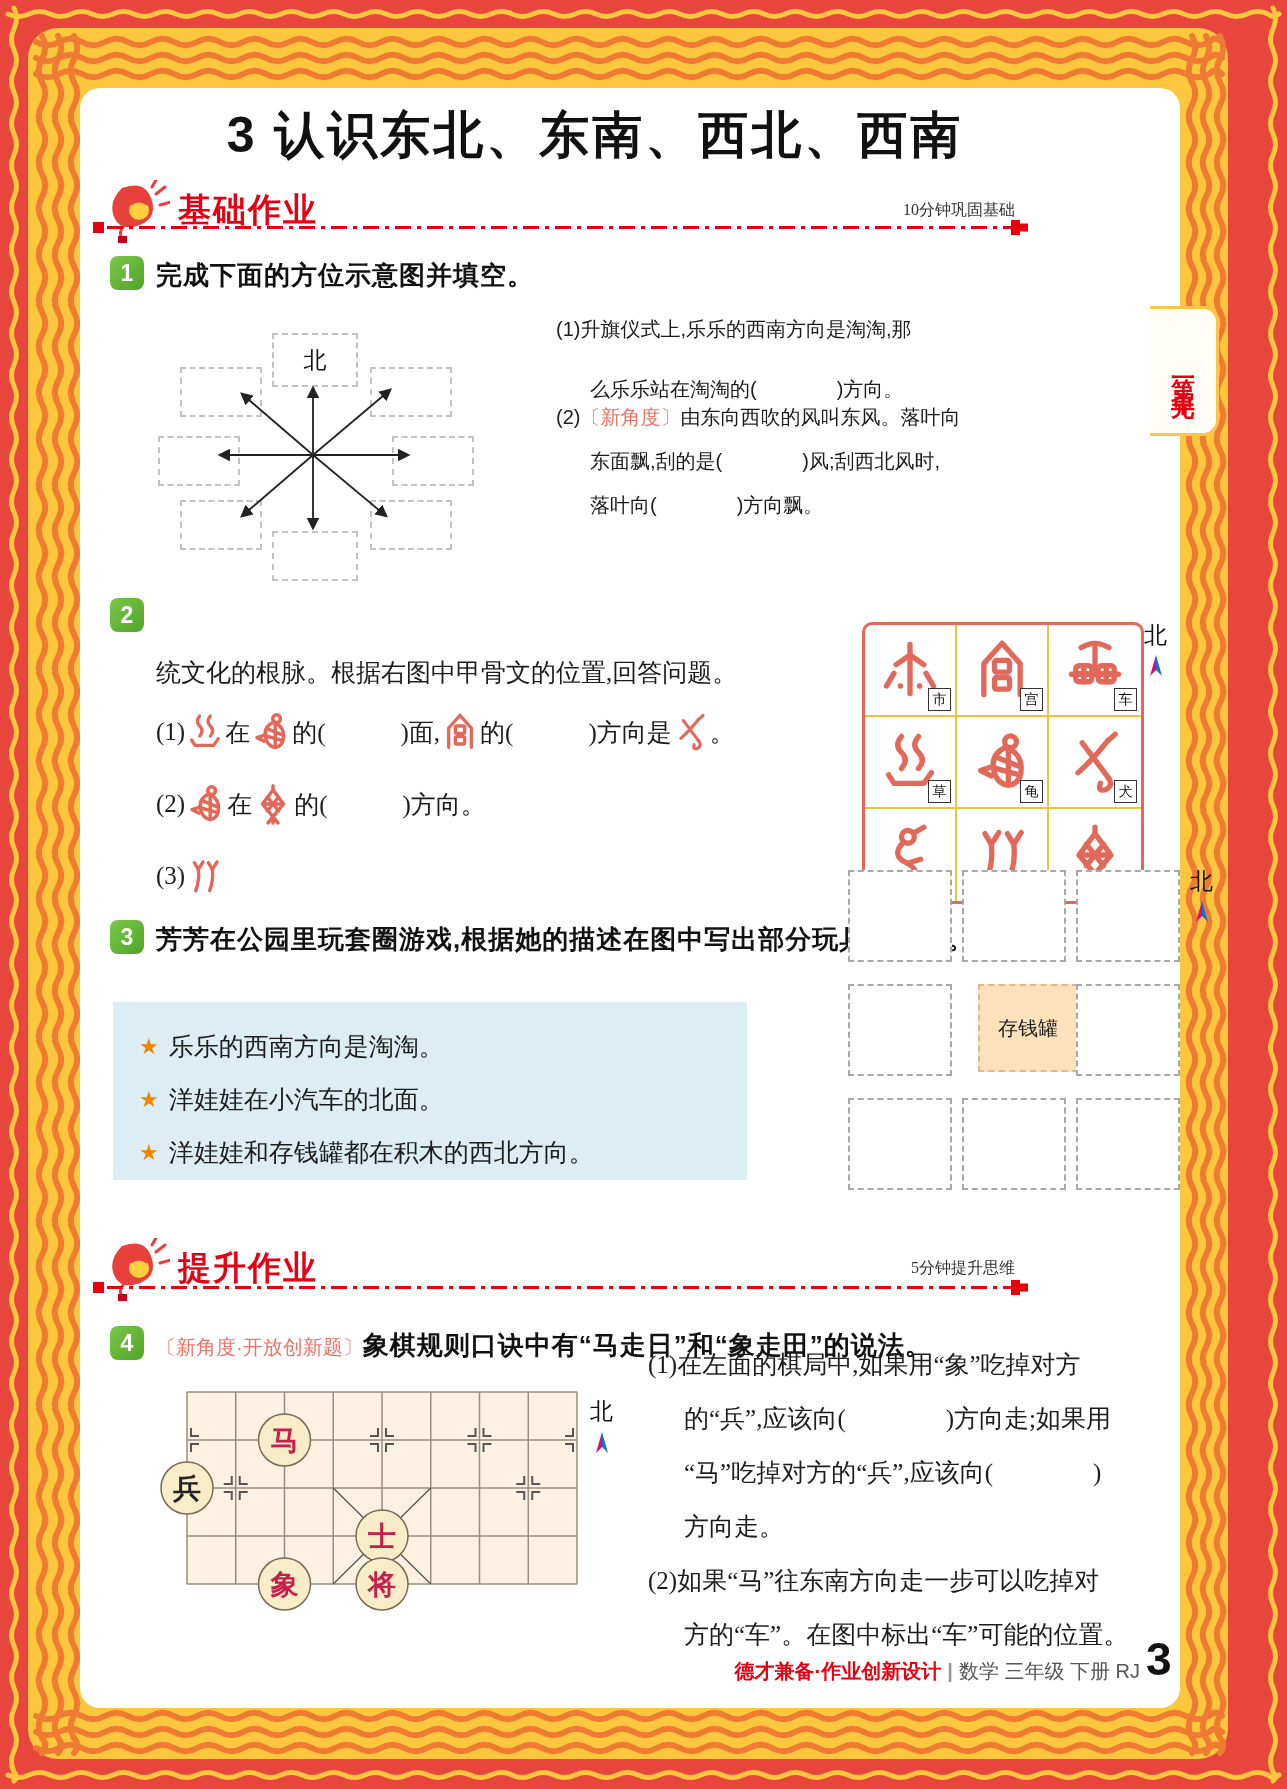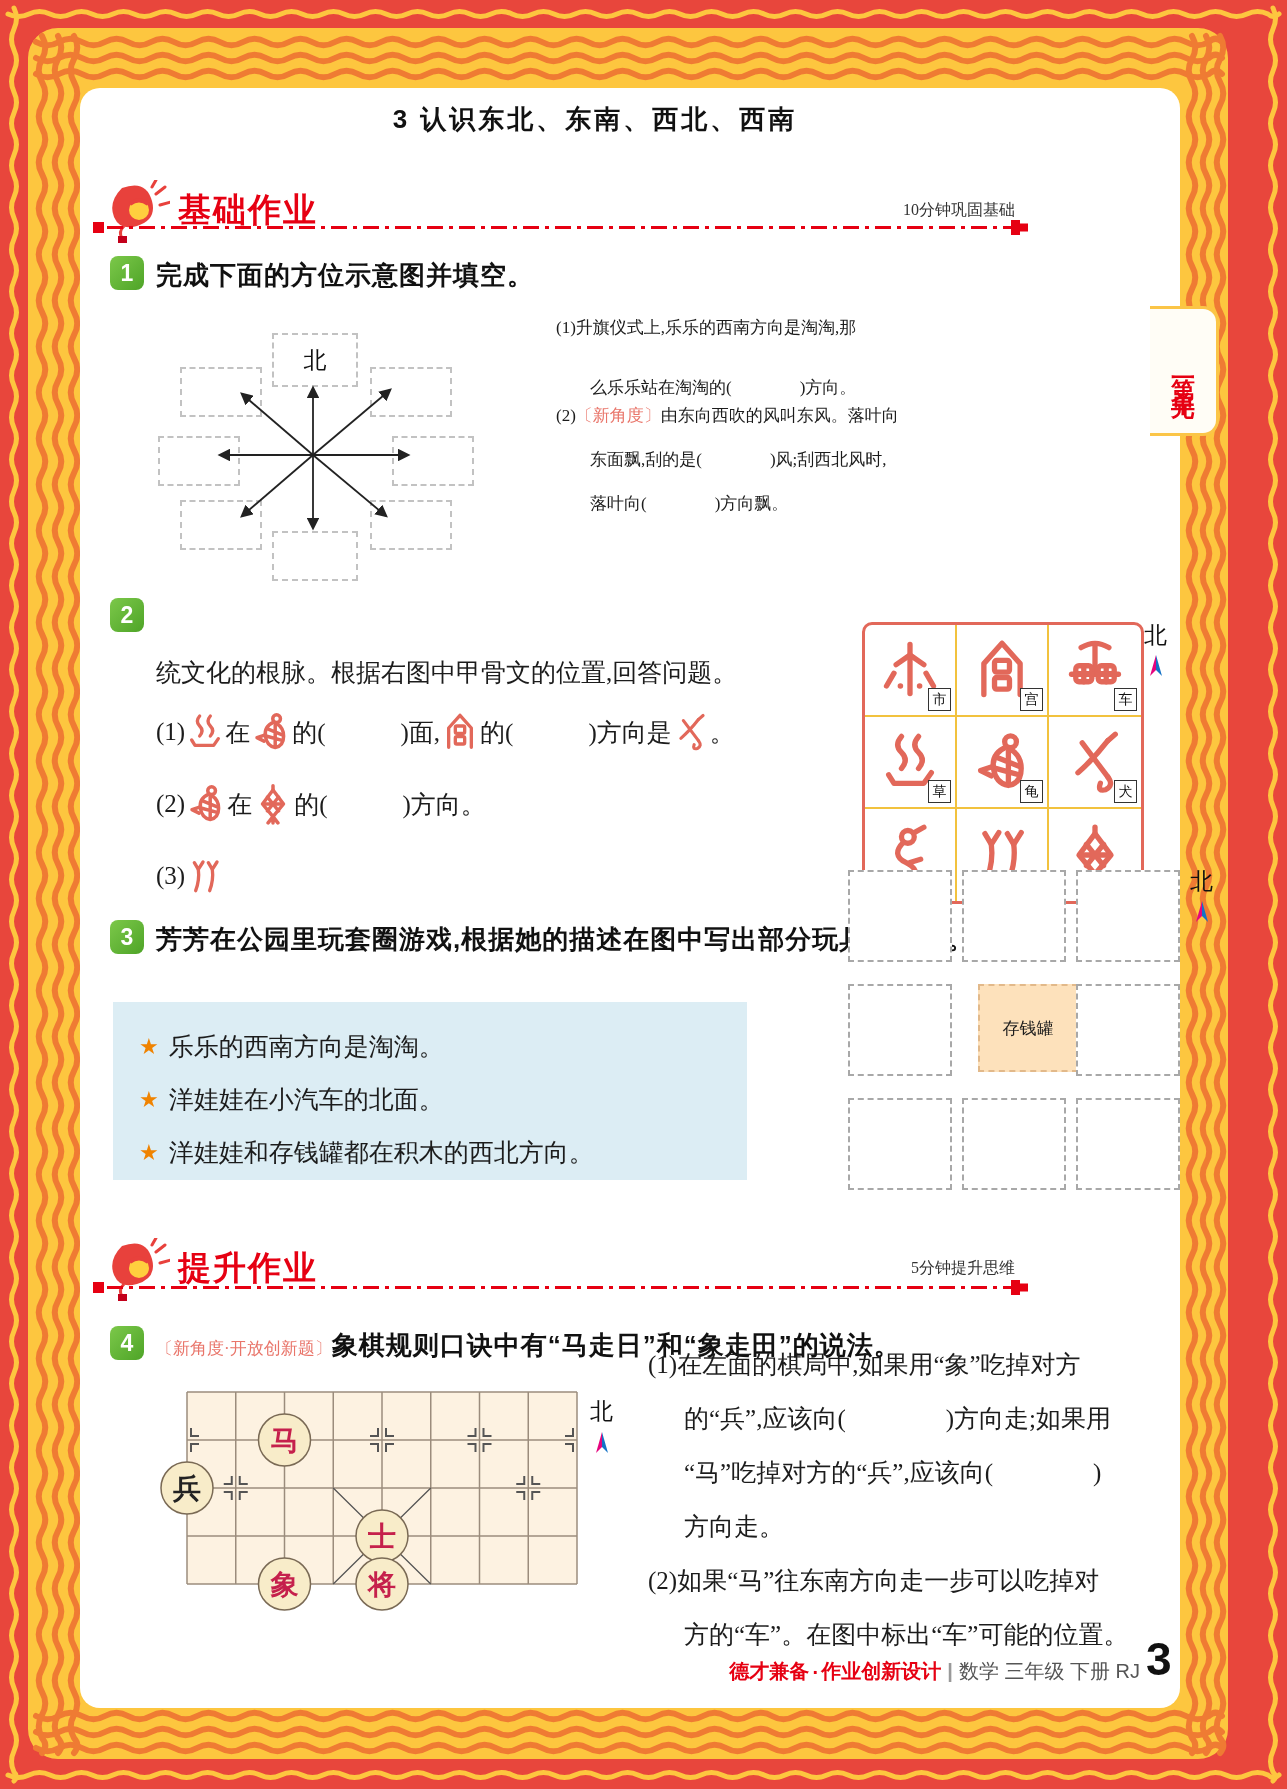--- a/index.html
+++ b/index.html
@@ -1,28 +1,28 @@
 <!DOCTYPE html>
 <html><head>
 <meta charset="utf-8">
 <style>
   html,body{margin:0;padding:0;background:#888;}
   #page{position:relative;width:1287px;height:1789px;background:#e8463c;overflow:hidden;
         font-family:"Liberation Sans",sans-serif;}
   svg{display:block;}
   .abs{position:absolute;}
   
-  .title{left:80px;top:102px;width:1030px;text-align:center;font-size:26px;font-weight:700;
+  .title{left:80px;top:102px;width:1030px;text-align:center;font-size:50px;font-weight:700;
          color:#111;letter-spacing:3px;}
   .sec-head{font-size:33px;font-weight:700;color:#e60012;letter-spacing:2px;}
   .time-note{font-family:"Liberation Serif","DejaVu Serif",serif;font-size:16px;color:#333;}
   .badge{width:34px;height:34px;border-radius:8px;background:linear-gradient(135deg,#7cc84a,#4ea427);
          color:#fff;font-size:23px;font-weight:700;text-align:center;line-height:34px;}
   .stem{font-size:26px;font-weight:700;color:#111;letter-spacing:1px;}
-  .kai{font-family:Liberation Serif, serif;font-size:17px;color:#1c1c1c;}
+  .kai{font-family:Liberation Sans, sans-serif;font-size:20px;color:#1c1c1c;}
   .kai25{font-family:"Liberation Serif","DejaVu Serif",serif;font-size:25px;color:#1c1c1c;}
   .tag{color:#e9756a;}
   .dbox{border:2px dashed #c2c2c2;}
   .dotbox{border:2px dashed #a8a8a8;background:#fff;}
   .north-label{font-family:"Liberation Serif","DejaVu Serif",serif;font-size:23px;color:#111;text-align:center;}
   .compass{display:flex;flex-direction:column;align-items:center;gap:2px;}
   .oglyph{display:inline-block;vertical-align:middle;}
   .grow{display:flex;align-items:center;}
   
   #ogrid{left:862px;top:622px;width:276px;height:276px;border:3px solid #e2685a;border-radius:10px;
@@ -38,21 +38,21 @@
   #clues{left:113px;top:1002px;width:634px;height:178px;background:#dcedf4;padding:18px 0 0 26px;box-sizing:border-box;}
   .clue{display:flex;align-items:center;height:53px;gap:10px;}
   .star{color:#f08300;font-size:22px;}
   
   #side-tab{left:1150px;top:306px;width:66px;height:124px;background:#fffdf6;border:3px solid #fbc547;
             border-left:none;border-radius:0 16px 16px 0;display:flex;align-items:center;justify-content:center;}
   #side-tab span{writing-mode:vertical-rl;text-orientation:upright;font-size:24px;font-weight:700;
             color:#e60012;letter-spacing:6px;}
   
   #footer{left:380px;top:1658px;width:760px;text-align:right;font-size:20px;}
-  #footer .brand{color:#e60012;font-weight:700;font-family:Liberation Mono, monospace;}
+  #footer .brand{color:#e60012;font-weight:700;}
   #footer .divider{color:#999;font-weight:700;padding:0 6px;}
   #footer .meta{color:#555;}
   #page-num{left:1146px;top:1632px;font-size:46px;font-weight:700;color:#111;}
   .sym{stroke:#e2685a;fill:none;stroke-width:5;stroke-linecap:round;stroke-linejoin:round;}
   .sym .dot{fill:#e2685a;stroke:none;}
 </style>
 </head>
 <body>
 
 <div id="page">

